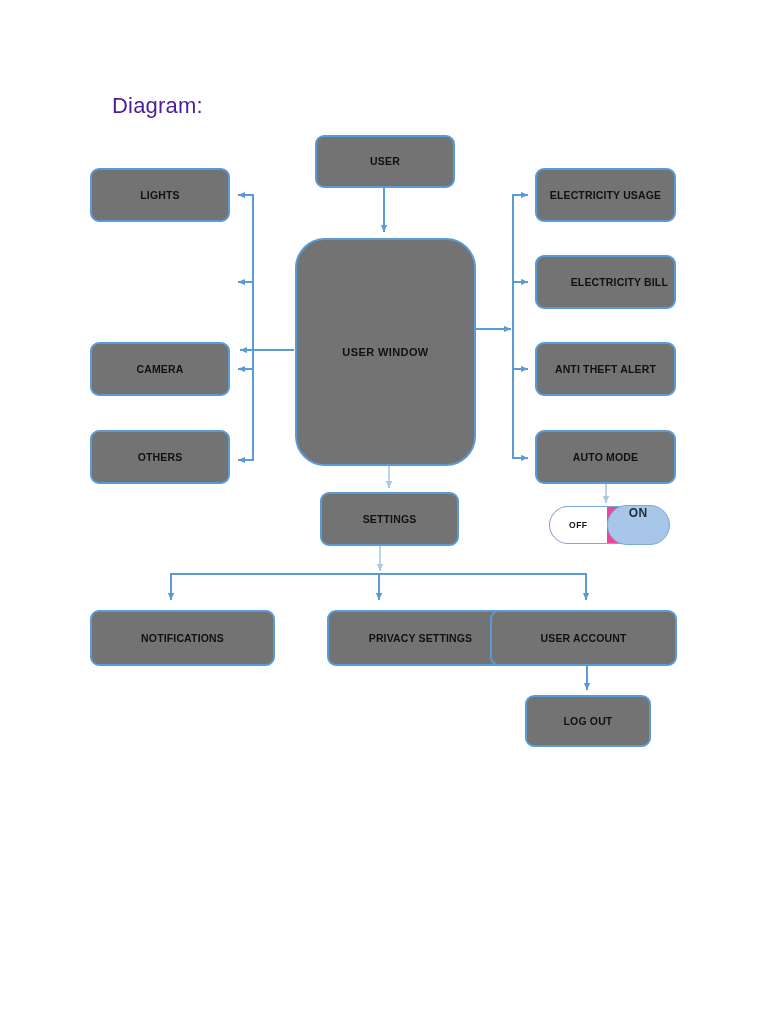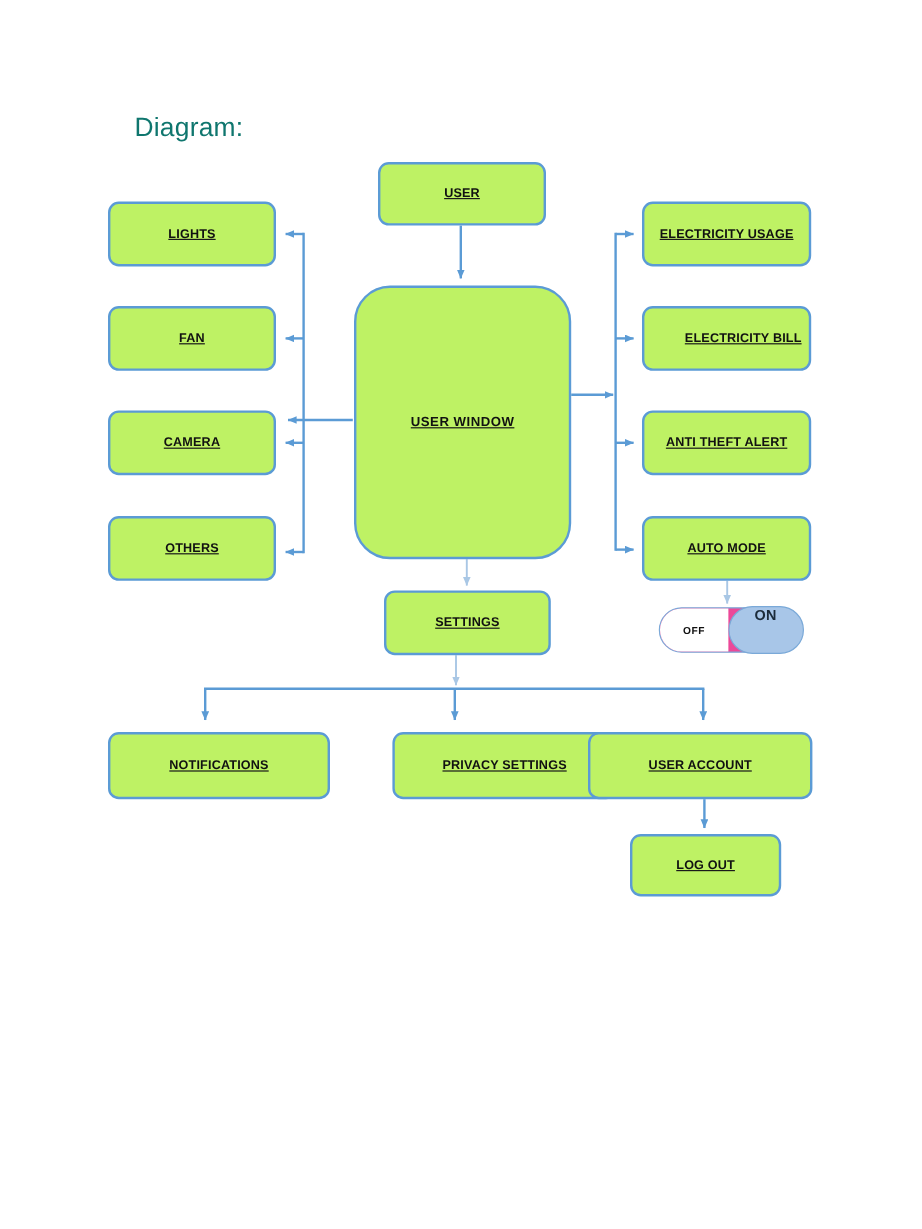--- a/index.html
+++ b/index.html
@@ -29,34 +29,33 @@
     height: 1024px;
     pointer-events: none;
   }
   .page-title {
     position: absolute;
     left: 112px;
     top: 93px;
     font-size: 22px;
     font-weight: 400;
     letter-spacing: 0.2px;
-    color: #0f766e;
+    color: #4c1d95;
     white-space: nowrap;
   }
   .node {
     position: absolute;
     box-sizing: border-box;
     border: 2px solid #5b9bd5;
-    background: #bef264;
+    background: #737373;
     border-radius: 9px;
     display: flex;
     align-items: center;
     justify-content: center;
     text-align: center;
-    text-decoration: underline;
   }
   .node .label {
     font-size: 10.5px;
     font-weight: 700;
     letter-spacing: 0.15px;
     color: #111111;
     line-height: 1.15;
     padding: 0 6px;
     white-space: nowrap;
   }
@@ -174,23 +173,20 @@
     <span class="label">USER</span>
   </div>
 
   <div class="node big" style="left:295px; top:238px; width:181px; height:228px;">
     <span class="label">USER WINDOW</span>
   </div>
 
   <div class="node" style="left:90px; top:168px; width:140px; height:54px;">
     <span class="label">LIGHTS</span>
   </div>
-  <div class="node" style="left:90px; top:255px; width:140px; height:54px;">
-    <span class="label">FAN</span>
-  </div>
   <div class="node" style="left:90px; top:342px; width:140px; height:54px;">
     <span class="label">CAMERA</span>
   </div>
   <div class="node" style="left:90px; top:430px; width:140px; height:54px;">
     <span class="label">OTHERS</span>
   </div>
 
   <div class="node" style="left:535px; top:168px; width:141px; height:54px;">
     <span class="label">ELECTRICITY USAGE</span>
   </div>

